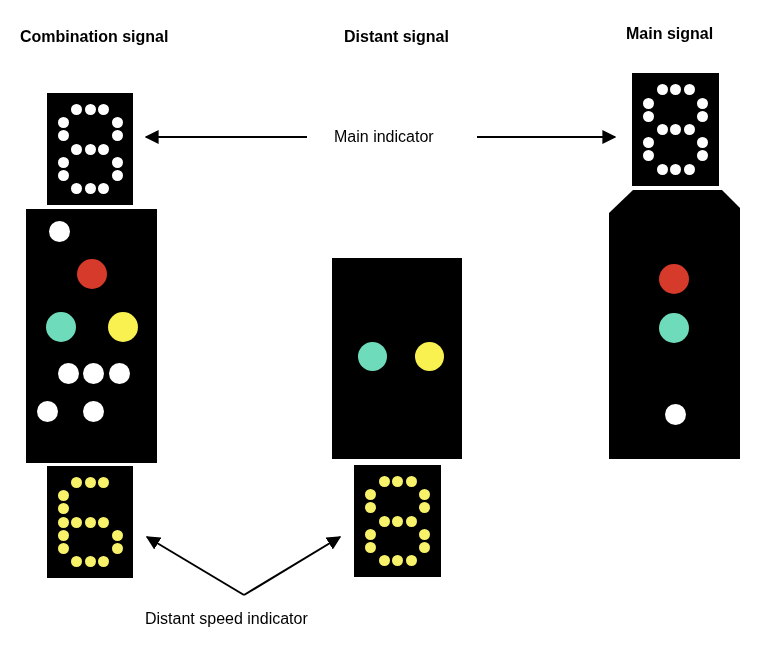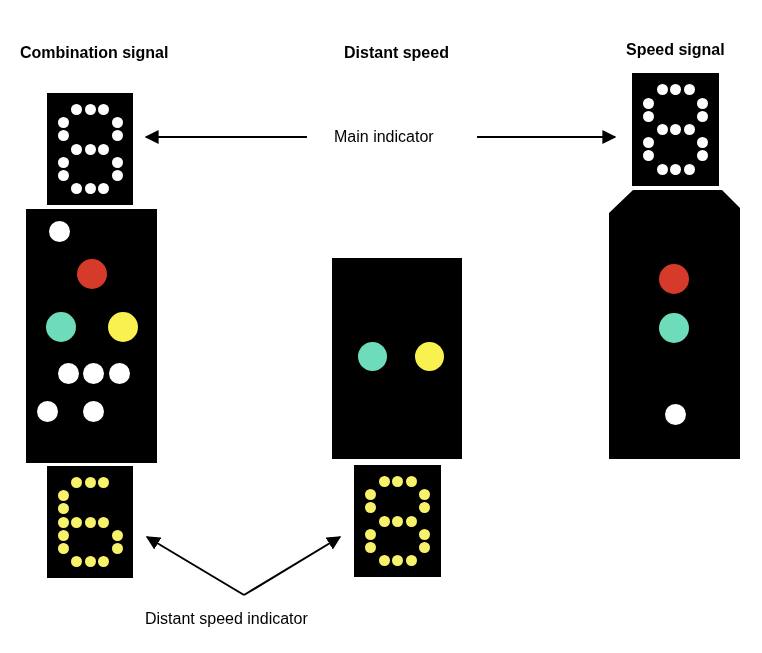--- a/index.html
+++ b/index.html
@@ -1,29 +1,29 @@
 <!DOCTYPE html>
 <html><head>
 <meta charset="utf-8">
 <style>
   html, body { margin: 0; padding: 0; background: #ffffff; }
   body { width: 762px; height: 653px; position: relative; overflow: hidden;
          font-family: "Liberation Sans", "DejaVu Sans", sans-serif; color: #000; }
-  .title { position: absolute; font-weight: bold; font-size: 16px; white-space: nowrap; margin-top: 16px; }
+  .title { position: absolute; font-weight: bold; font-size: 16px; white-space: nowrap; }
   .label { position: absolute; font-size: 16px; white-space: nowrap; }
   .box { position: absolute; background: #000; }
   .lamp { position: absolute; border-radius: 50%; }
   svg.overlay { position: absolute; left: 0; top: 0; }
 </style>
 </head>
 <body>
 
 <div class="title" style="left:20px; top:28px;">Combination signal</div>
-<div class="title" style="left:344px; top:28px;">Distant speed</div>
-<div class="title" style="left:626px; top:25px;">Speed signal</div>
+<div class="title" style="left:344px; top:28px;">Distant signal</div>
+<div class="title" style="left:626px; top:25px;">Main signal</div>
 
 <div class="box" id="comb-top-ind" style="left:47px; top:93px; width:86px; height:112px;">
     <div class="lamp" style="left: 24px; top: 10.9px; width: 11px; height: 11px; background: rgb(255, 255, 255);"></div>
     <div class="lamp" style="left: 37.5px; top: 10.9px; width: 11px; height: 11px; background: rgb(255, 255, 255);"></div>
     <div class="lamp" style="left: 51px; top: 10.9px; width: 11px; height: 11px; background: rgb(255, 255, 255);"></div>
     <div class="lamp" style="left: 10.5px; top: 24.1px; width: 11px; height: 11px; background: rgb(255, 255, 255);"></div>
     <div class="lamp" style="left: 64.5px; top: 24.1px; width: 11px; height: 11px; background: rgb(255, 255, 255);"></div>
     <div class="lamp" style="left: 10.5px; top: 37.3px; width: 11px; height: 11px; background: rgb(255, 255, 255);"></div>
     <div class="lamp" style="left: 64.5px; top: 37.3px; width: 11px; height: 11px; background: rgb(255, 255, 255);"></div>
     <div class="lamp" style="left: 24px; top: 50.5px; width: 11px; height: 11px; background: rgb(255, 255, 255);"></div>

